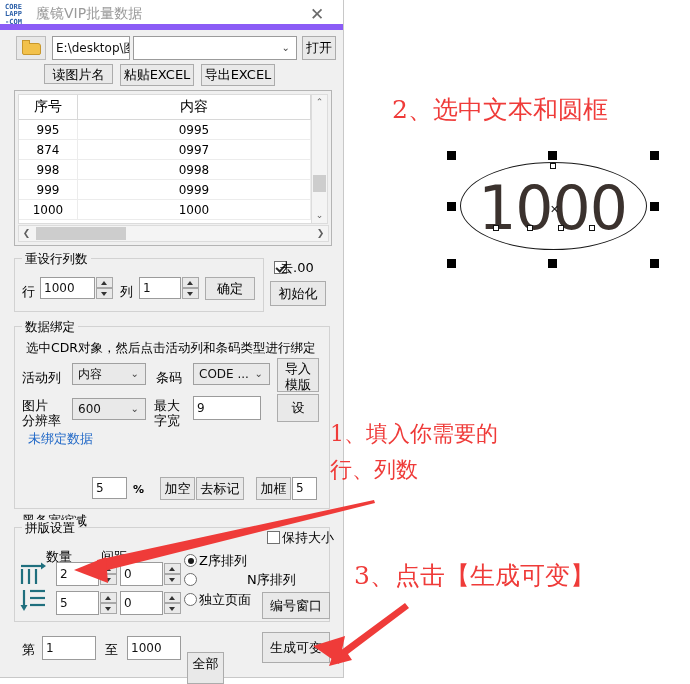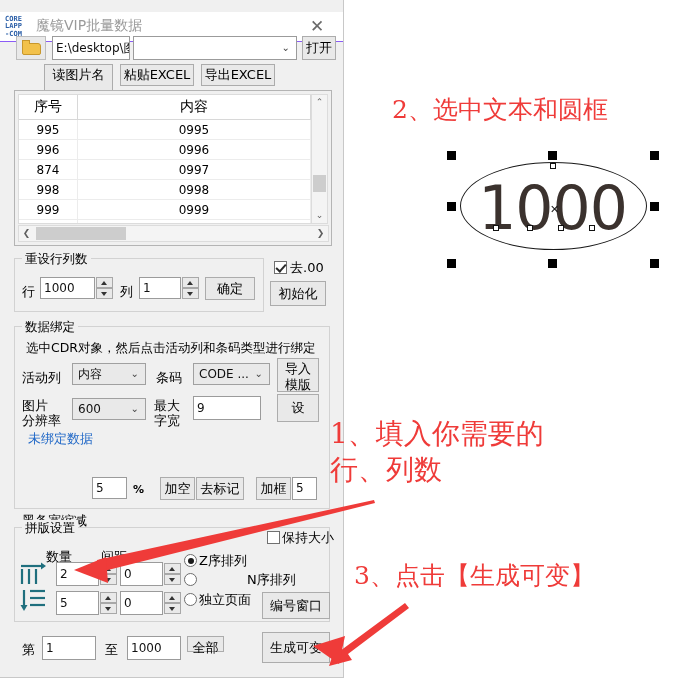--- a/index.html
+++ b/index.html
@@ -10,22 +10,22 @@
     font-size:13px;color:#000;
   }
 
   
   #dialog{
     position:absolute;left:0;top:0;width:344px;height:678px;
     background:#f0f0f0;border:1px solid #c8c8c8;border-left:none;border-top:none;
     box-sizing:border-box;
   }
   #titlebar{
-    position:absolute;left:0;top:12px;width:100%;height:30px;background:#ffffff;
-    border-bottom:1px solid #8b5cf6;box-sizing:border-box;
+    position:absolute;left:0;top:0;width:100%;height:30px;background:#ffffff;
+    border-bottom:6px solid #8b5cf6;box-sizing:border-box;
   }
   #applogo{
     position:absolute;left:5px;top:4px;width:27px;height:22px;
     font-family:"DejaVu Sans Mono","Liberation Mono",monospace;
     font-size:7px;line-height:7.3px;color:#2b5fa8;font-weight:bold;
     letter-spacing:0px;
   }
   #title-text{
     position:absolute;left:36px;top:5px;font-size:14px;color:#9a9a9a;
     font-family:"DejaVu Sans","Liberation Sans",sans-serif;
@@ -192,41 +192,37 @@
   <div id="folder-icon">
       <div class="f"></div>
     </div>
   <div class="tf" style="left:52px;top:36px;width:78px;height:24px;line-height:22px;">E:\desktop\图</div>
   <div class="combo white" style="left:133px;top:36px;width:164px;height:24px;line-height:22px;">
     <span></span>
     <span class="chev" style="line-height:22px;">⌄</span>
   </div>
   <div class="btn" style="left:302px;top:36px;width:34px;height:24px;line-height:22px;font-size:13px;">打开</div>
 
-  <div class="btn" style="left:44px;top:64px;width:69px;height:30px;line-height:20px;font-size:13px;">读图片名</div>
+  <div class="btn" style="left:44px;top:64px;width:69px;height:20px;line-height:20px;font-size:13px;">读图片名</div>
   <div class="btn" style="left:120px;top:64px;width:74px;height:22px;line-height:20px;font-size:13px;">粘贴EXCEL</div>
   <div class="btn" style="left:201px;top:64px;width:74px;height:22px;line-height:20px;font-size:13px;">导出EXCEL</div>
 
   <div id="tablebox">
     <div id="grid">
       <table>
         <thead>
           <tr>
             <th class="c0">序号</th>
             <th>内容</th>
           </tr>
         </thead>
         <tbody id="grid-body">
             <tr>
               <td class="c0">995</td>
               <td>0995</td>
-            </tr>
-            <tr>
-              <td class="c0">996</td>
-              <td>0996</td>
             </tr>
             <tr>
               <td class="c0">874</td>
               <td>0997</td>
             </tr>
             <tr>
               <td class="c0">998</td>
               <td>0998</td>
             </tr>
             <tr>
@@ -262,21 +258,21 @@
     </div>
   <div class="lbl" style="left:120px;top:283px;font-size:13px;">列</div>
   <div class="tf" style="left:139px;top:277px;width:42px;height:22px;">1</div>
   <div class="spin" style="left:182px;top:277px;">
       <div class="up"></div>
       <div class="dn"></div>
     </div>
   <div class="btn" style="left:205px;top:277px;width:50px;height:23px;line-height:21px;font-size:13px;">确定</div>
 
   <div class="chk on" style="left:274px;top:261px;"></div>
-  <div class="lbl" style="left:290px;top:259px;font-size:13px;">去.00</div>
+  <div class="lbl" style="left:280px;top:259px;font-size:13px;">去.00</div>
   <div class="btn" style="left:270px;top:281px;width:56px;height:25px;line-height:23px;font-size:13px;">初始化</div>
 
   <div class="group" style="left:14px;top:326px;width:316px;height:183px;"></div>
   <div class="group-title" style="left:22px;top:319px;">数据绑定</div>
   <div class="lbl" style="left:26px;top:340px;font-size:12.5px;">选中CDR对象，然后点击活动列和条码类型进行绑定</div>
 
   <div class="lbl" style="left:22px;top:369px;font-size:13px;">活动列</div>
   <div class="combo" style="left:72px;top:363px;width:74px;height:22px;">
     <span>内容</span>
     <span class="chev" style="line-height:20px;">⌄</span>
@@ -369,21 +365,21 @@
   <div class="lbl" style="left:199px;top:591px;font-size:13px;">独立页面</div>
 
   <div class="chk" style="left:267px;top:531px;"></div>
   <div class="lbl" style="left:282px;top:529px;font-size:13px;">保持大小</div>
   <div class="btn" style="left:262px;top:592px;width:68px;height:27px;line-height:25px;font-size:13px;">编号窗口</div>
 
   <div class="lbl" style="left:22px;top:641px;font-size:13px;">第</div>
   <div class="tf" style="left:42px;top:636px;width:54px;height:24px;line-height:22px;">1</div>
   <div class="lbl" style="left:105px;top:641px;font-size:13px;">至</div>
   <div class="tf" style="left:127px;top:636px;width:54px;height:24px;line-height:22px;">1000</div>
-  <div class="btn" style="left:187px;top:636px;width:37px;height:16px;line-height:22px;font-size:13px;">全部</div>
+  <div class="btn" style="left:187px;top:652px;width:37px;height:32px;line-height:22px;font-size:13px;">全部</div>
   <div class="btn" style="left:262px;top:632px;width:68px;height:31px;line-height:29px;font-size:13px;">生成可变</div>
 
 </div>
 
 <div id="objwrap">
   <div id="ellipse"></div>
   <div id="objtext">1000</div>
 
   <div class="handle" style="left:7px;  top:6px;"></div>
   <div class="handle" style="left:108px;top:6px;"></div>
@@ -397,21 +393,21 @@
   <div class="node" style="left:110px;top:18px;"></div>
   <div class="node" style="left:53px; top:80px;"></div>
   <div class="node" style="left:87px; top:80px;"></div>
   <div class="node" style="left:118px;top:80px;"></div>
   <div class="node" style="left:149px;top:80px;"></div>
   <div class="xmark" style="left:110px;top:60px;">✕</div>
 </div>
 
 <div class="anno" style="left:392px;top:94px;font-size:25px;line-height:32px;">2、选中文本和圆框</div>
 
-<div class="anno" style="left:330px;top:416px;font-size:28px;line-height:36px;">1、填入你需要的
+<div class="anno" style="left:330px;top:416px;font-size:22px;line-height:36px;">1、填入你需要的
 行、列数</div>
 
 <div class="anno" style="left:354px;top:560px;font-size:25px;line-height:32px;">3、点击【生成可变】</div>
 
 <svg class="arrow" style="left:60px;top:500px;width:320px;height:90px;" viewBox="0 0 320 90">
   <path d="M38,66 L26,71 L42,78 L40,72 L315,3 L314,0 L37,60 Z" fill="#ef3b39"></path>
   <path d="M14,70 L46,57 L48,83 Z" fill="#ef3b39"></path>
 </svg>
 
 <svg class="arrow" style="left:305px;top:598px;width:110px;height:70px;" viewBox="0 0 110 70">

